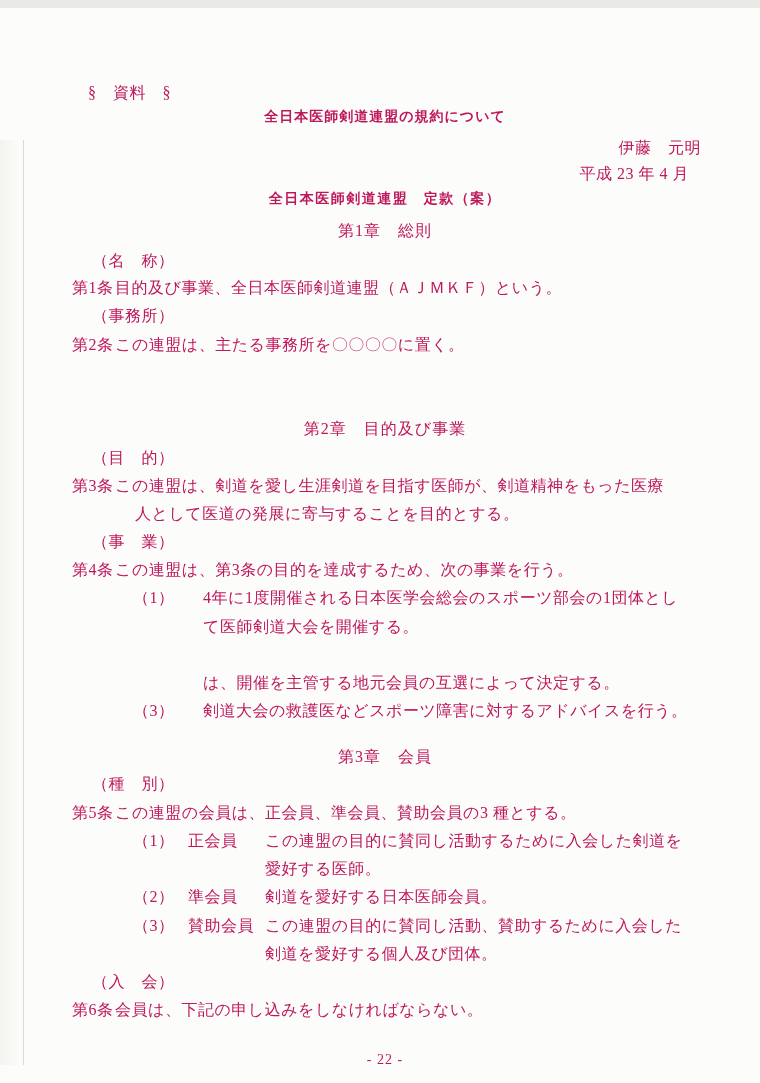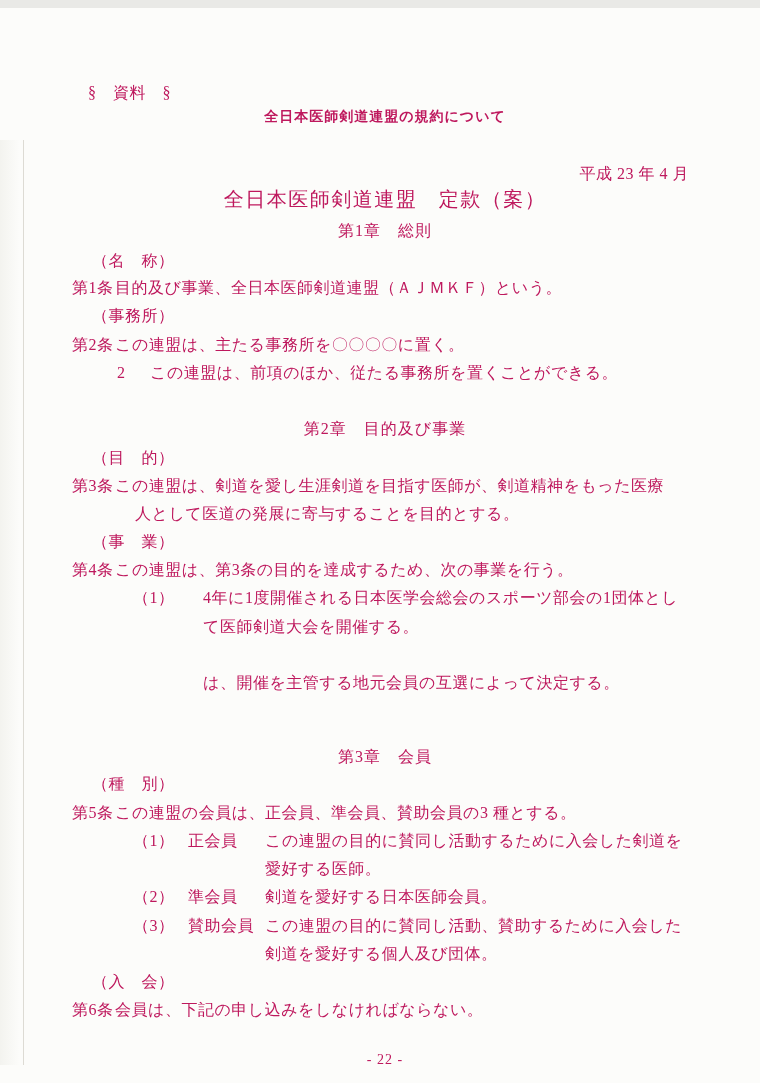--- a/index.html
+++ b/index.html
@@ -32,21 +32,21 @@
     position: absolute;
     left: 0;
     right: 0;
     line-height: 22px;
     white-space: nowrap;
     letter-spacing: 0.5px;
   }
   .centered { text-align: center; padding-left: 10px; }
   .right-align { text-align: right; }
   .doc-title { font-size: 14px; font-weight: 600; letter-spacing: 1px; }
-  .statute-title { font-size: 20px; font-weight: 400; letter-spacing: 1.5px; }
+  .statute-title { font-size: 14px; font-weight: 700; letter-spacing: 1.5px; }
   .chapter { letter-spacing: 1px; }
   .label { left: 92px; }
   .article { left: 72px; }
   .art-no { display: inline-block; min-width: 43px; }
   .sub2 { left: 117px; }
   .sub-no { display: inline-block; min-width: 33px; }
   .item { left: 133px; }
   .item-no { display: inline-block; min-width: 70px; }
   .item-cont { left: 203px; }
   .mem-no { display: inline-block; min-width: 55px; }
@@ -57,39 +57,40 @@
 </style>
 </head>
 <body>
 
 <div class="page">
 
   <div class="edge-shadow"></div>
 
   <div class="line" style="top:74px; left:88px;">§　資料　§</div>
   <div class="line centered doc-title" style="top:98px;">全日本医師剣道連盟の規約について</div>
+  <div class="line right-align" style="top:129px; right:59px;">伊藤　元明</div>
   <div class="line right-align" style="top:155px; right:71px;">平成 23 年 4 月</div>
   <div class="line centered statute-title" style="top:180px;">全日本医師剣道連盟　定款（案）</div>
 
   <div class="line centered chapter" style="top:212px;">第1章　総則</div>
   <div class="line label" style="top:242px;">（名　称）</div>
   <div class="line article" style="top:269px;"><span class="art-no">第1条</span><span>目的及び事業、全日本医師剣道連盟（ＡＪＭＫＦ）という。</span></div>
   <div class="line label" style="top:297px;">（事務所）</div>
   <div class="line article" style="top:326px;"><span class="art-no">第2条</span><span>この連盟は、主たる事務所を〇〇〇〇に置く。</span></div>
-  <div class="line sub2" style="top:354px;"><span class="sub-no">2</span><span>この連盟は、前項のほか、従たる事務所を置くことができる。</span></div>
 
   <div class="line centered chapter" style="top:410px;">第2章　目的及び事業</div>
   <div class="line label" style="top:439px;">（目　的）</div>
   <div class="line article" style="top:467px;"><span class="art-no">第3条</span><span>この連盟は、剣道を愛し生涯剣道を目指す医師が、剣道精神をもった医療</span></div>
   <div class="line art3-cont" style="top:495px;">人として医道の発展に寄与することを目的とする。</div>
   <div class="line label" style="top:523px;">（事　業）</div>
   <div class="line article" style="top:551px;"><span class="art-no">第4条</span><span>この連盟は、第3条の目的を達成するため、次の事業を行う。</span></div>
   <div class="line item" style="top:579px;"><span class="item-no">（1）</span><span>4年に1度開催される日本医学会総会のスポーツ部会の1団体とし</span></div>
   <div class="line item-cont" style="top:608px;">て医師剣道大会を開催する。</div>
   <div class="line item-cont" style="top:664px;">は、開催を主管する地元会員の互選によって決定する。</div>
+  <div class="line item" style="top:692px;"><span class="item-no">（3）</span><span>剣道大会の救護医などスポーツ障害に対するアドバイスを行う。</span></div>
 
   <div class="line centered chapter" style="top:738px;">第3章　会員</div>
   <div class="line label" style="top:765px;">（種　別）</div>
   <div class="line article" style="top:794px;"><span class="art-no">第5条</span><span>この連盟の会員は、正会員、準会員、賛助会員の3 種とする。</span></div>
   <div class="line item" style="top:822px;"><span class="mem-no">（1）</span><span class="mem-cat">正会員</span><span>この連盟の目的に賛同し活動するために入会した剣道を</span></div>
   <div class="line mem-cont" style="top:850px;">愛好する医師。</div>
   <div class="line item" style="top:878px;"><span class="mem-no">（2）</span><span class="mem-cat">準会員</span><span>剣道を愛好する日本医師会員。</span></div>
   <div class="line item" style="top:907px;"><span class="mem-no">（3）</span><span class="mem-cat">賛助会員</span><span>この連盟の目的に賛同し活動、賛助するために入会した</span></div>
   <div class="line label" style="top:963px;">（入　会）</div>
   <div class="line mem-cont" style="top:935px;">剣道を愛好する個人及び団体。</div>

